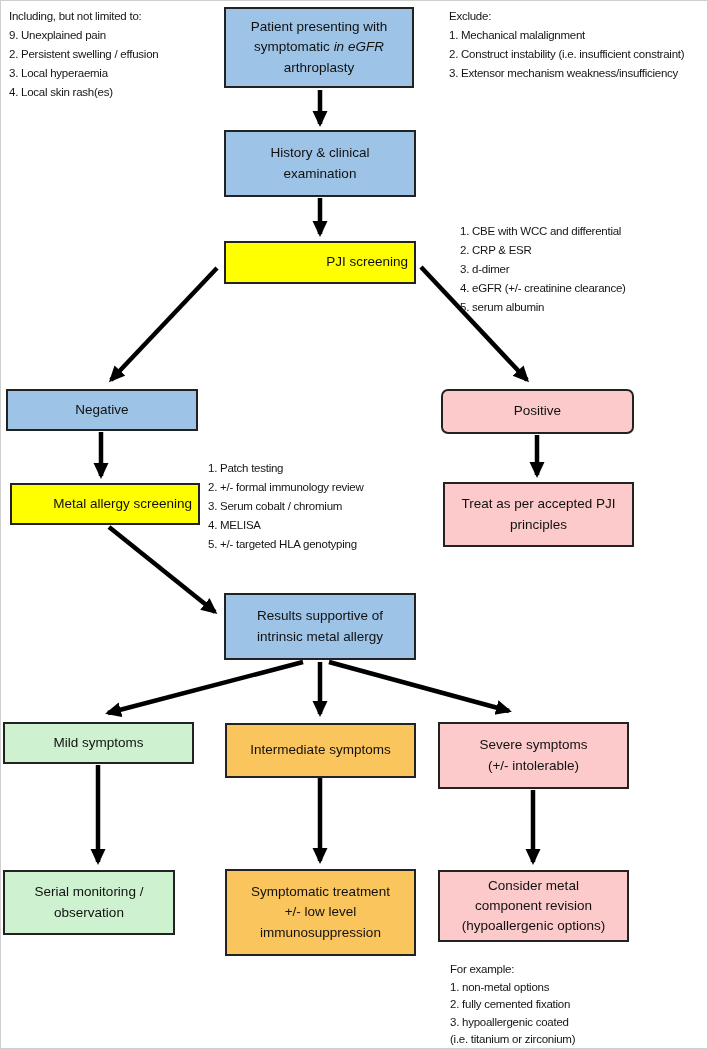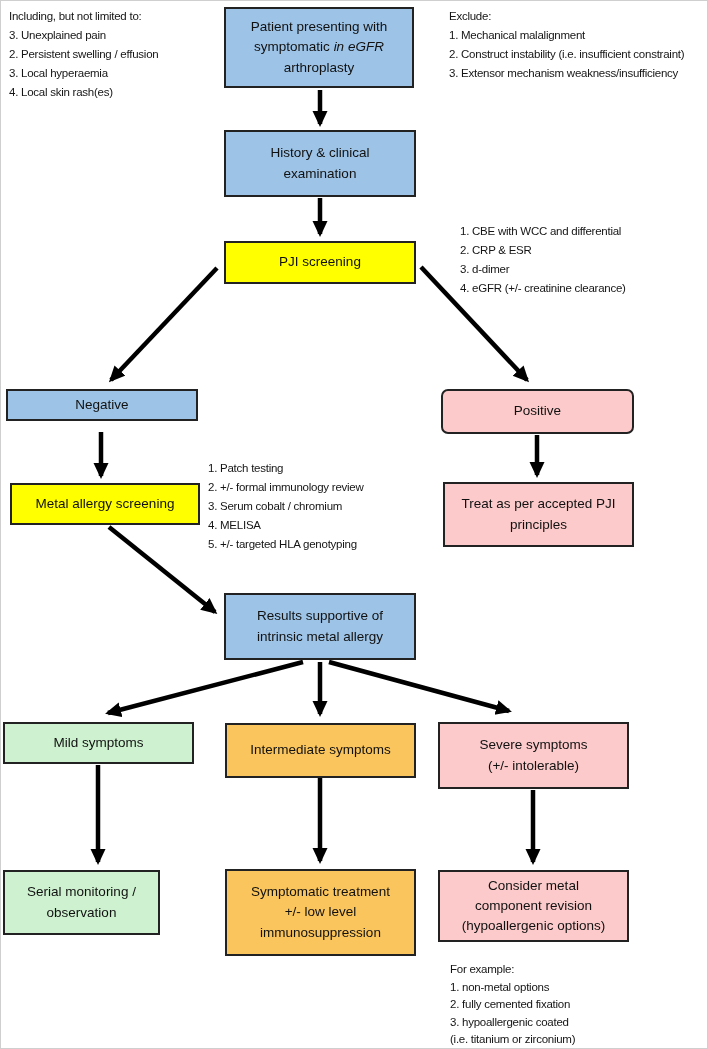--- a/index.html
+++ b/index.html
@@ -11,37 +11,37 @@
   .canvas { position:absolute; inset:0; border:1px solid #cfcfcf; background:#fff; }
   svg.arrow-layer { position:absolute; left:0; top:0; width:708px; height:1049px; }
   svg.arrow-layer line { stroke:var(--arrow,#000); stroke-width:4.5; }
 
   .node {
     position:absolute; display:flex; align-items:center; justify-content:center;
     text-align:center; border:2px solid var(--border,#222);
     font-size:13.5px; line-height:1.5; white-space:pre-line; padding:2px 6px;
   }
   .c-blue   { background:var(--blue,#9dc3e6); }
-  .c-yellow { background:var(--yellow,#ffff00); }
+  .c-yellow { background:var(--yellow,#ffff00);justify-content:flex-end; }
   .c-pink   { background:var(--pink,#fccaca); }
   .c-green  { background:var(--green,#cef2cf); }
   .c-orange { background:var(--orange,#fac55c); }
 
   #n-patient      { left:223px; top:6px;   width:190px; height:81px; }
   #n-history      { left:223px; top:129px; width:192px; height:67px; }
   #n-pji          { left:223px; top:240px; width:192px; height:43px; }
-  #n-negative     { left:5px;   top:388px; width:192px; height:32px; }
+  #n-negative     { left:5px;   top:388px; width:192px; height:42px; }
   #n-positive     { left:440px; top:388px; width:193px; height:45px;border-radius:7px; }
   #n-metal        { left:9px;   top:482px; width:190px; height:42px; }
   #n-treat        { left:442px; top:481px; width:191px; height:65px; }
   #n-results      { left:223px; top:592px; width:192px; height:67px; }
   #n-mild         { left:2px;   top:721px; width:191px; height:42px; }
   #n-intermediate { left:224px; top:722px; width:191px; height:55px; }
   #n-severe       { left:437px; top:721px; width:191px; height:67px; }
-  #n-serial       { left:2px;   top:869px; width:157px; height:65px; }
+  #n-serial       { left:2px;   top:869px; width:172px; height:65px; }
   #n-symptomatic  { left:224px; top:868px; width:191px; height:87px; }
   #n-consider     { left:437px; top:869px; width:191px; height:72px; }
 
   .annot {
     position:absolute; font-size:11.5px; letter-spacing:-0.25px;
     line-height:19px; white-space:nowrap; color:#151515;
   }
   #a-including { left:8px;   top:6px; }
   #a-exclude   { left:448px; top:6px; }
   #a-pji-tests { left:459px; top:221px; }
@@ -138,36 +138,37 @@
   </div>
 
   <div class="node c-pink" id="n-consider">
     <span>Consider metal
 component revision
 (hypoallergenic options)</span>
   </div>
 
   <div class="annot" id="a-including">
       <div>Including, but not limited to:</div>
-      <div>3. Unexplained pain</div>
+      <div>9. Unexplained pain</div>
       <div>2. Persistent swelling / effusion</div>
       <div>3. Local hyperaemia</div>
       <div>4. Local skin rash(es)</div>
     </div>
   <div class="annot" id="a-exclude">
       <div>Exclude:</div>
       <div>1. Mechanical malalignment</div>
       <div>2. Construct instability (i.e. insufficient constraint)</div>
       <div>3. Extensor mechanism weakness/insufficiency</div>
     </div>
   <div class="annot" id="a-pji-tests">
       <div>1. CBE with WCC and differential</div>
       <div>2. CRP &amp; ESR</div>
       <div>3. d-dimer</div>
       <div>4. eGFR (+/- creatinine clearance)</div>
+      <div>5. serum albumin</div>
     </div>
   <div class="annot" id="a-metal-tests">
       <div>1. Patch testing</div>
       <div>2. +/- formal immunology review</div>
       <div>3. Serum cobalt / chromium</div>
       <div>4. MELISA</div>
       <div>5. +/- targeted HLA genotyping</div>
     </div>
   <div class="annot" id="a-examples">
       <div>For example:</div>

